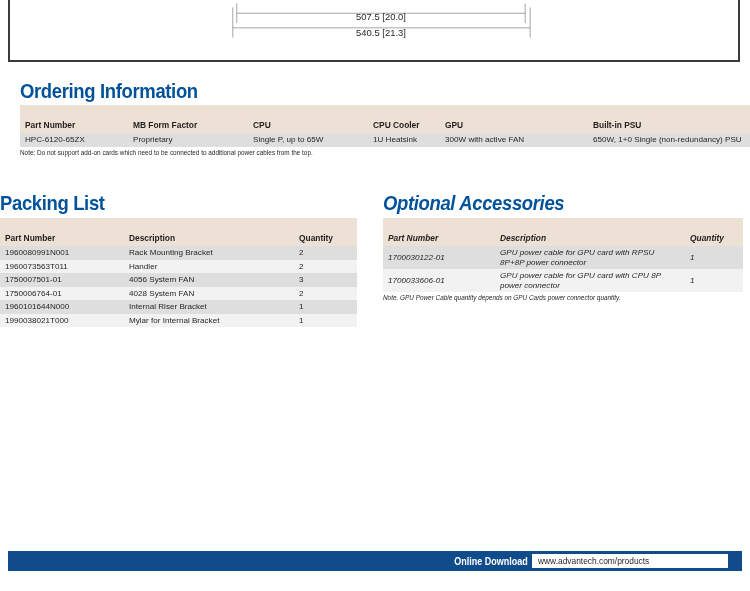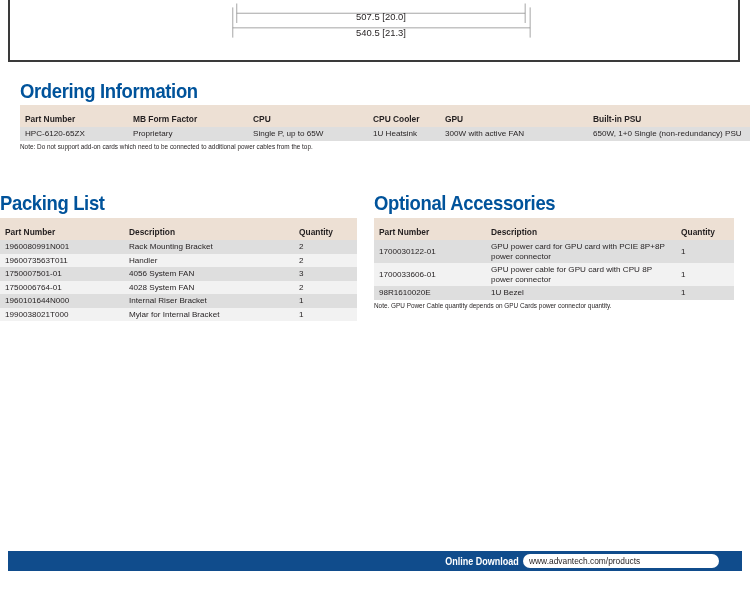--- a/index.html
+++ b/index.html
@@ -38,21 +38,21 @@
   
   table.adv{
     border-collapse:collapse;width:100%;
     font-size:8.1px;table-layout:fixed;
   }
   table.adv th{
     background:#ede0d4;
     font-weight:bold;
     font-size:8.4px;
     text-align:left;
-    padding:9px 4px 3px 5px;
+    padding:15px 4px 3px 5px;
     color:#231f20;
     vertical-align:middle;
     white-space:nowrap;
   }
   table.adv td{
     padding:2px 4px 2px 5px;
     vertical-align:middle;
     color:#231f20;
     line-height:1.18;
   }
@@ -65,43 +65,42 @@
   }
 
   
   #ordering-block{position:absolute;left:20px;top:80px;width:742px;}
   #ordering-block .section-title{margin:0 0 4px 0;}
   #ordering-table-wrap{width:742px;}
 
   #packing-block{position:absolute;left:0;top:192px;width:357px;}
   #packing-block .section-title{margin:0 0 5px 0;}
 
-  #accessories-block{position:absolute;left:374px;top:192px;width:360px;}
+  #accessories-block{position:absolute;left:383px;top:192px;width:360px;font-style:italic;}
   #accessories-block .section-title{margin:0 0 5px 0;}
 
   
   .footer-bar{
     position:absolute;left:8px;top:551px;width:734px;height:20px;
     background:#104c8c;
   }
   .footer-inner{
-    position:absolute;right:23px;top:0;height:20px;
+    position:absolute;right:14px;top:0;height:20px;
     display:flex;align-items:center;
   }
   .footer-label{
     color:#ffffff;font-weight:bold;font-size:10px;
     transform:scaleX(0.9);transform-origin:right center;
     white-space:nowrap;margin-right:4px;
   }
   .footer-url{
     background:#ffffff;color:#231f20;font-size:8.4px;
     height:14px;line-height:14px;
     padding:0 6px;min-width:196px;box-sizing:border-box;
     white-space:nowrap;
-    border-radius:7px;
   }
 </style>
 </head>
 <body>
 
 <div class="drawing-panel">
   <svg class="dwg-svg" viewBox="0 0 732 154" preserveAspectRatio="none">
 
     <rect x="228" y="62" width="290" height="28" fill="#ffffff" stroke="#9a9a9a" stroke-width="1"></rect>
     <rect x="232" y="66" width="282" height="14" fill="#ffffff" stroke="#7a7a7a" stroke-width="1"></rect>
@@ -217,31 +216,26 @@
     <thead>
       <tr>
         <th>Part Number</th>
         <th>Description</th>
         <th>Quantity</th>
       </tr>
     </thead>
     <tbody>
       <tr>
         <td>1700030122-01</td>
-        <td>GPU power card for GPU card with PCIE 8P+8P power connector</td>
+        <td>GPU power cable for GPU card with RPSU 8P+8P power connector</td>
         <td>1</td>
       </tr>
       <tr>
         <td>1700033606-01</td>
         <td>GPU power cable for GPU card with CPU 8P power connector</td>
-        <td>1</td>
-      </tr>
-      <tr>
-        <td>98R1610020E</td>
-        <td>1U Bezel</td>
         <td>1</td>
       </tr>
     </tbody>
   </table>
   <div class="note">Note. GPU Power Cable quantity depends on GPU Cards power connector quantity.</div>
 </div>
 
 <div class="footer-bar">
   <div class="footer-inner">
     <span class="footer-label">Online Download</span>

